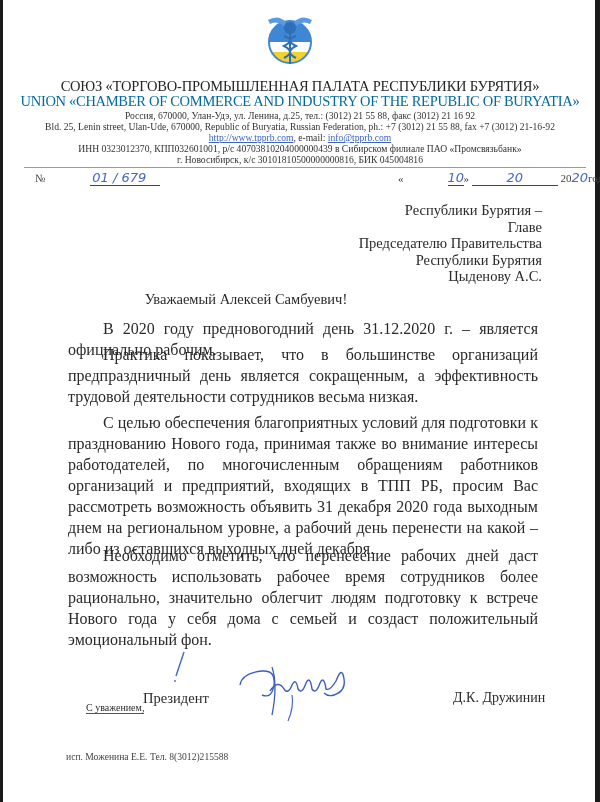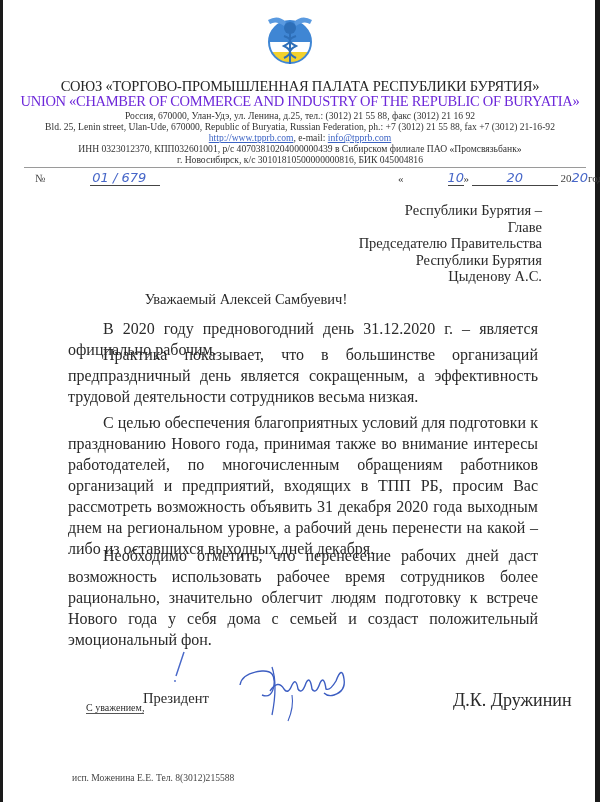--- a/index.html
+++ b/index.html
@@ -7,21 +7,21 @@
     width: 600px; height: 802px; background: #ffffff; position: relative; overflow: hidden;
     font-family: "Liberation Serif", "DejaVu Serif", serif; color: #2a2a2a;
   }
   .border-left { position: absolute; left: 0; top: 0; width: 3px; height: 802px; background: #1a1a1a; }
   .border-right { position: absolute; right: 0; top: 0; width: 5px; height: 802px; background: #1a1a1a; }
 
   .logo { position: absolute; left: 262px; top: 8px; width: 56px; height: 60px; }
 
   .hdr { position: absolute; left: 0; width: 600px; text-align: center; white-space: nowrap; }
   .org-ru { top: 78px; font-size: 14.5px; letter-spacing: -0.2px; color: #262626; }
-  .org-en { top: 93px; font-size: 14.5px; letter-spacing: -0.3px; color: #6d28d9; }
+  .org-en { top: 93px; font-size: 14.5px; letter-spacing: -0.3px; color: #0369a1; }
   .addr { font-size: 9.6px; color: #333; }
   .addr1 { top: 110px; }
   .addr2 { top: 121px; }
   .web { top: 132px; }
   .web a { color: #3a62c4; text-decoration: underline; }
   .web span { color: #333; }
   .bank1 { top: 143px; }
   .bank2 { top: 154px; }
 
   .hr { position: absolute; left: 24px; width: 562px; height: 1px; background: #9a9a9a; top: 167px; }
@@ -41,23 +41,23 @@
   .body p { margin: 0; text-indent: 35px; }
   .p1 { top: 318px; }
   .p2 { top: 344px; }
   .p3 { top: 412px; }
   .p4 { top: 545px; }
 
   .closing { position: absolute; left: 86px; top: 702px; font-size: 10px; border-bottom: 1px solid #555; }
   .closing-mark { position: absolute; left: 172px; top: 650px; width: 14px; height: 34px; }
   .title { position: absolute; left: 95px; top: 690px; font-size: 14.5px; margin-left: 48px; }
   .signature { position: absolute; left: 232px; top: 655px; width: 140px; height: 70px; }
-  .signer { position: absolute; left: 453px; top: 690px; font-size: 18px; }
+  .signer { position: absolute; left: 453px; top: 690px; font-size: 14px; }
 
-  .executor { position: absolute; left: 72px; top: 751px; font-size: 9.6px; color: #444; margin-top: 21px; }
+  .executor { position: absolute; left: 66px; top: 751px; font-size: 9.6px; color: #444; }
 </style>
 </head>
 <body>
 
 <div class="border-left"></div>
 <div class="border-right"></div>
 
 <svg class="logo" viewBox="0 0 56 60">
   <defs>
     <clipPath id="circ">

